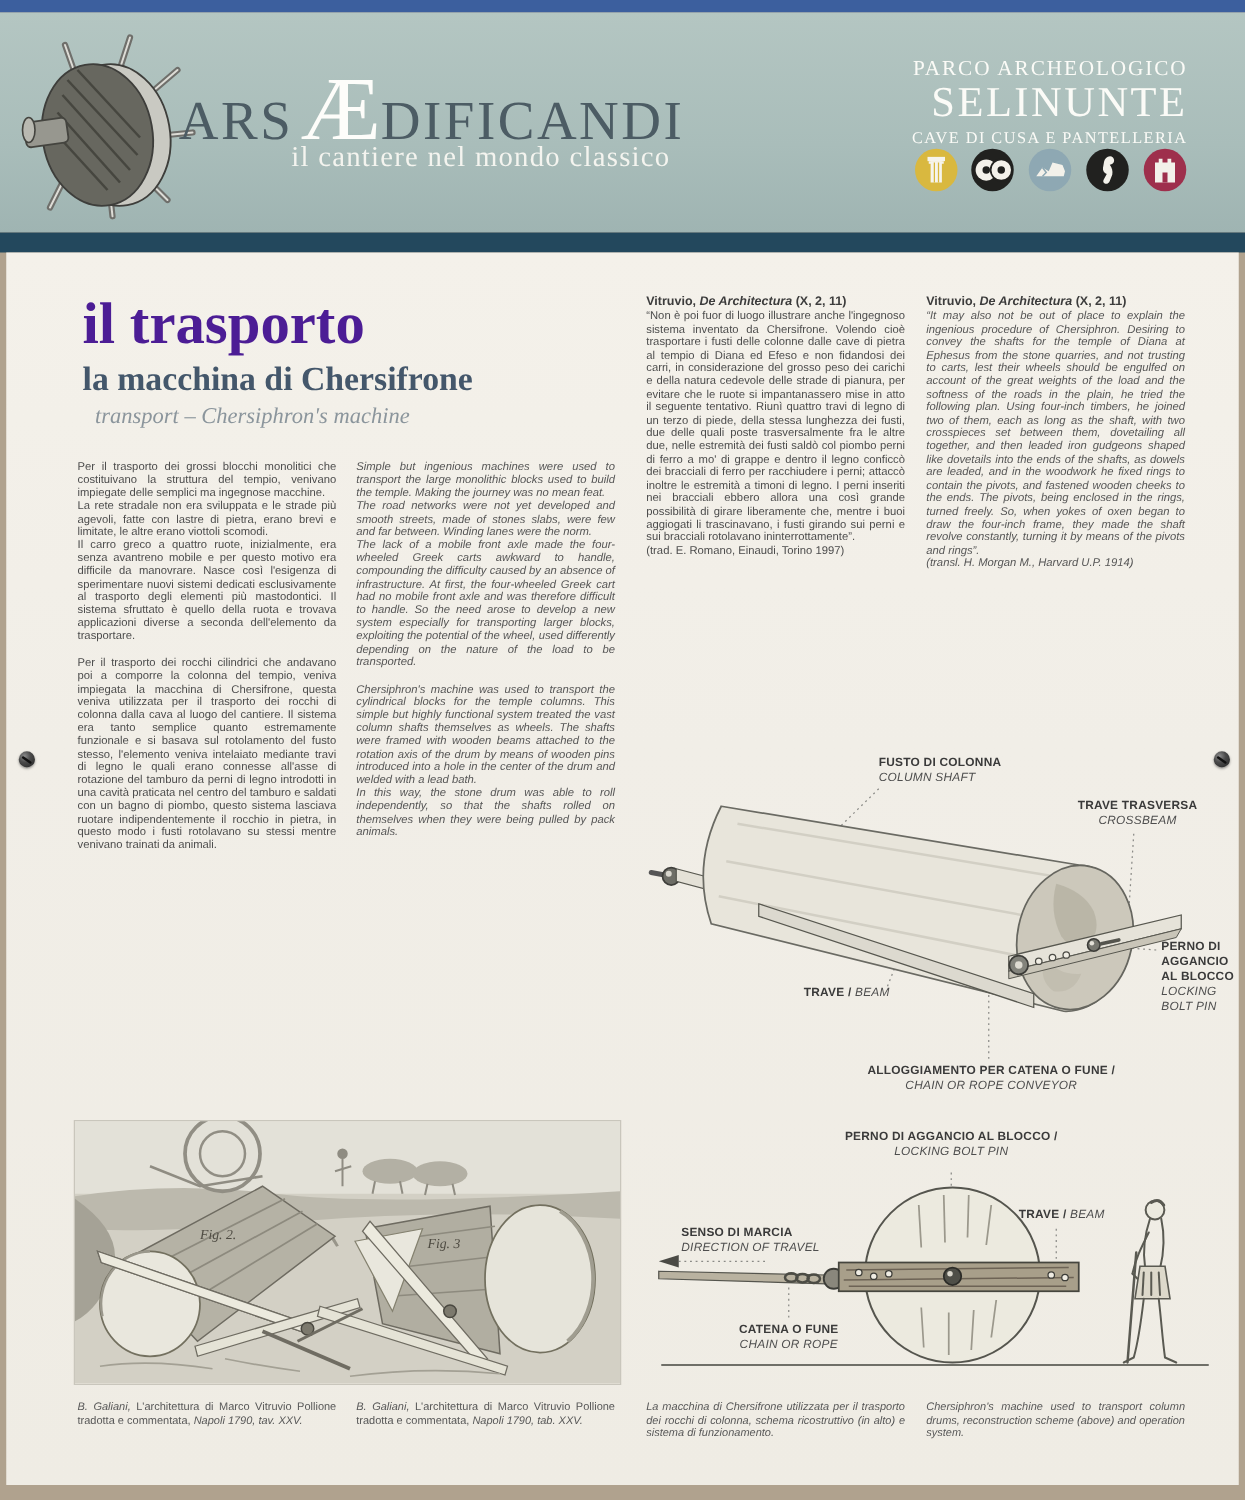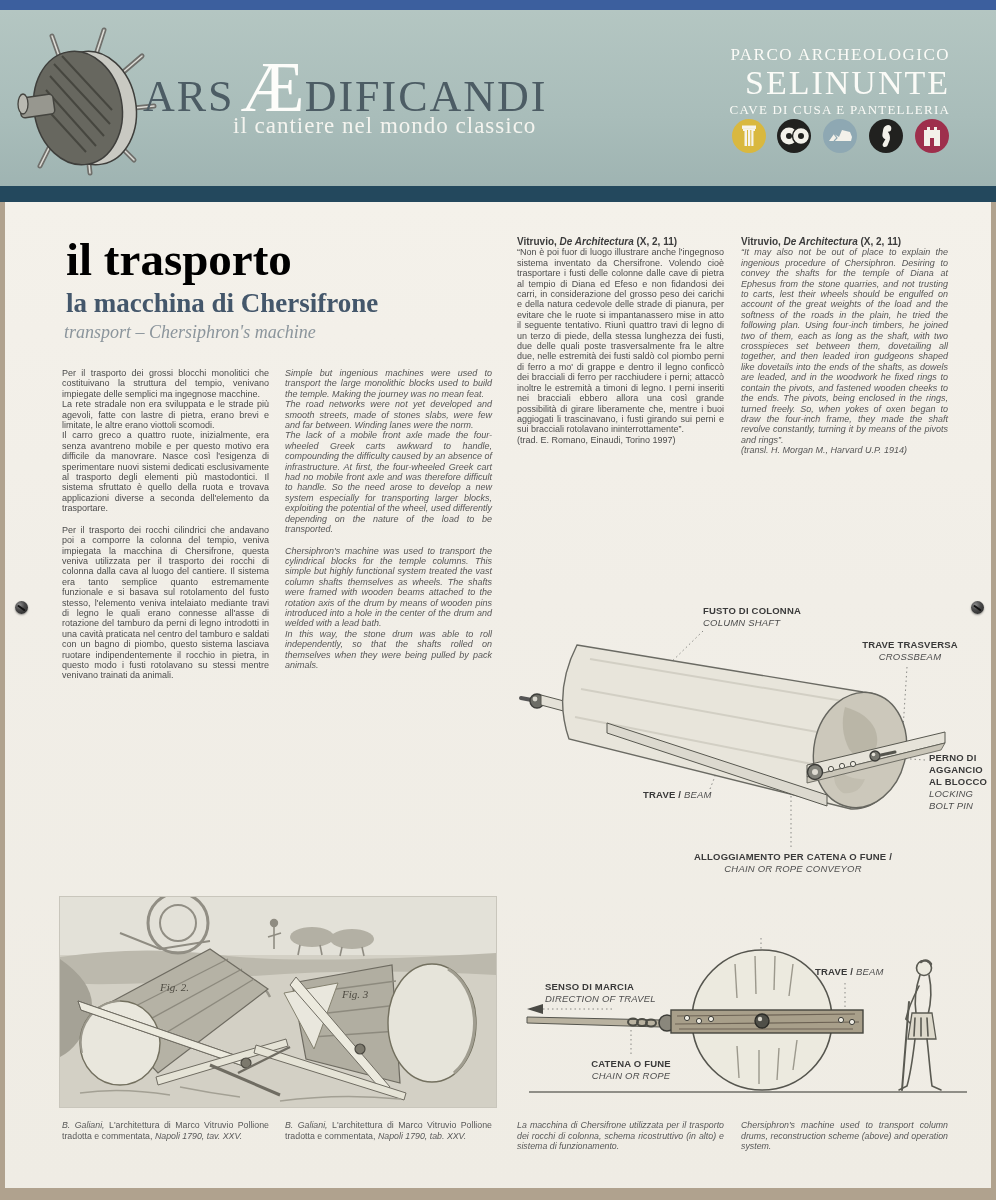--- a/index.html
+++ b/index.html
@@ -25,25 +25,25 @@
     font-family:"Liberation Serif",serif;font-size:23px;letter-spacing:1px;}
 
   .park{position:absolute;right:46px;top:36px;text-align:right;color:#fbfbf7;
     font-family:"Liberation Serif",serif;line-height:1;}
   .park .l1{font-size:17px;letter-spacing:1.5px;}
   .park .l2{font-size:34px;letter-spacing:2px;margin-top:3px;}
   .park .l3{font-size:13px;letter-spacing:1.2px;margin-top:3px;padding-left:48px;}
   .park-icons{position:absolute;right:36px;top:107px;}
 
   
-  .title-main{position:absolute;left:66px;top:236px;color:#000000;
+  .title-main{position:absolute;left:66px;top:236px;color:#4c1d95;
     font-family:"Liberation Serif",serif;font-weight:bold;font-size:47px;line-height:1;}
   .title-sub{position:absolute;left:66px;top:290px;color:#44576b;
     font-family:"Liberation Serif",serif;font-weight:bold;font-size:27px;line-height:1;}
-  .title-tr{position:absolute;left:64px;top:323px;color:#8b959c;
+  .title-tr{position:absolute;left:76px;top:323px;color:#8b959c;
     font-family:"Liberation Serif",serif;font-style:italic;font-size:18px;line-height:1;text-align:center;}
 
   
   .col{position:absolute;width:207px;color:#4c4c4c;font-size:9px;line-height:10.4px;
     text-align:justify;}
   .col p{margin:0;}
   .col p.gap{margin-top:11px;}
   .col.en{font-style:italic;color:#565656;}
   .vhead{font-weight:bold;font-style:normal;color:#3c3c3c;font-size:10px;margin:0 0 3px 0;}
   .vhead .work{font-style:italic;}
@@ -354,20 +354,24 @@
       <path d="M394,116 L387,204" stroke-width="2"></path>
       <path d="M397,127 L417,127 L421,153 L393,153 Z" fill="#ddd9cb" stroke-width="1.3"></path>
       <line x1="400" y1="132" x2="399" y2="150"></line>
         <line x1="406" y1="132" x2="406" y2="150"></line>
       <line x1="412" y1="132" x2="413" y2="150"></line>
       <path d="M400,153 C398,170 396,186 392,200 L384,204"></path>
       <path d="M412,153 C414,170 415,186 417,200 L426,204"></path>
     </g>
   </svg>
   
+  <div class="dlab center" style="left:96px;top:18px;width:300px;">
+    <div>PERNO DI AGGANCIO AL BLOCCO /</div>
+    <div class="en">LOCKING BOLT PIN</div>
+  </div>
   <div class="dlab" style="left:300px;top:80px;">
     <span>TRAVE /</span>
     <span class="en">BEAM</span>
   </div>
   <div class="dlab" style="left:30px;top:95px;">
     <div>SENSO DI MARCIA</div>
     <div class="en">DIRECTION OF TRAVEL</div>
   </div>
   <div class="dlab center" style="left:56px;top:172px;width:120px;text-align:center;">
     <div>CATENA O FUNE</div>

